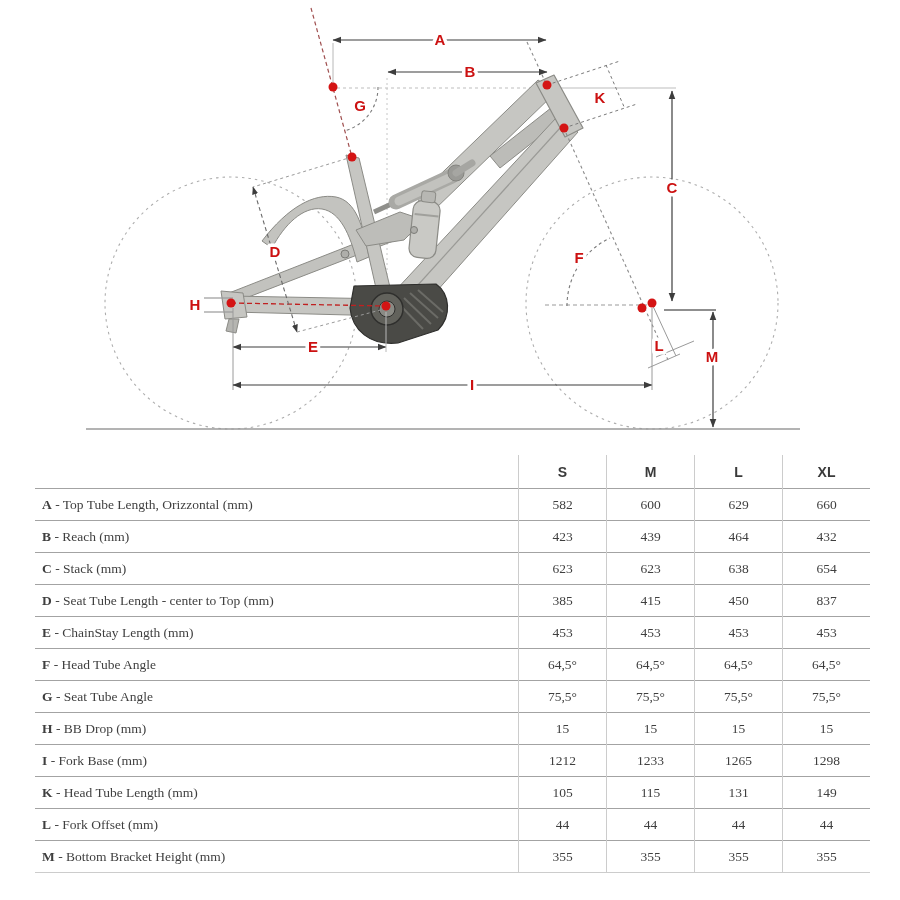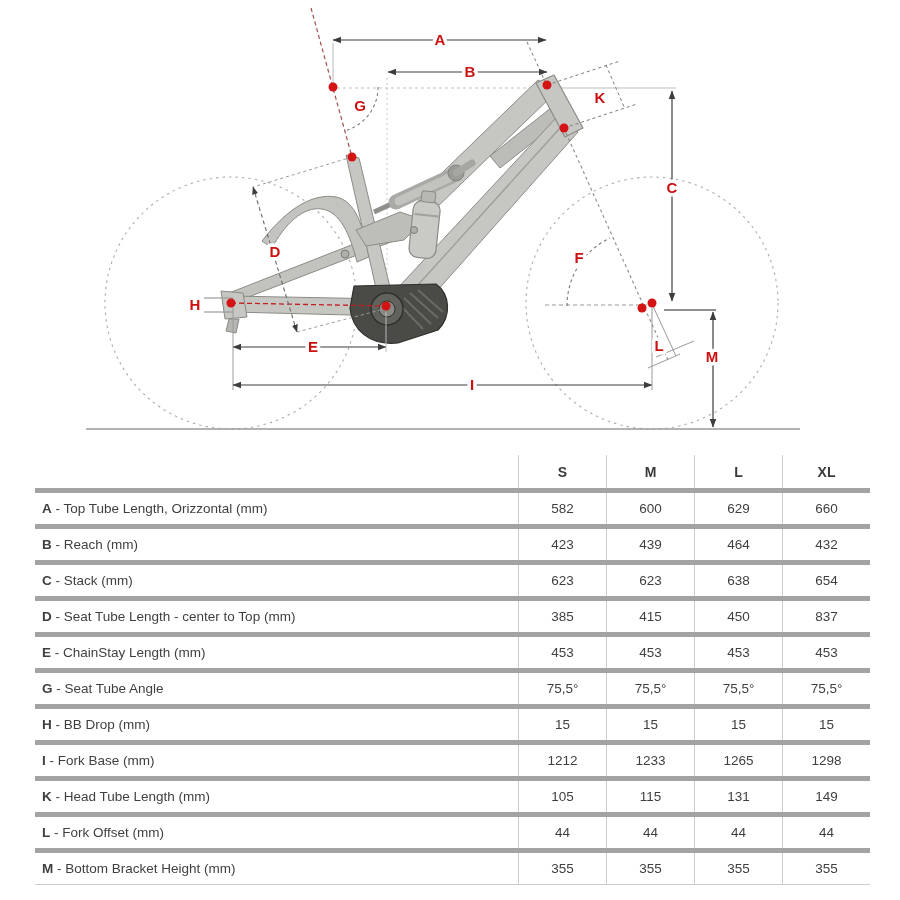--- a/index.html
+++ b/index.html
@@ -5,21 +5,21 @@
   html,body{margin:0;padding:0;background:#ffffff;}
   body{width:900px;height:900px;font-family:"Liberation Sans",sans-serif;overflow:hidden;}
   .diagram-wrap{position:relative;width:900px;height:455px;}
   .diagram-wrap svg{position:absolute;left:0;top:0;}
   .dim-label{font:bold 15px "Liberation Sans",sans-serif;fill:#cc1111;paint-order:stroke;stroke:#ffffff;stroke-width:7px;stroke-linejoin:round;}
   .spec-table{border-collapse:collapse;margin-left:35px;margin-top:0;width:833px;table-layout:fixed;font-size:13.5px;color:#3f3f3f;}
   .spec-table th,.spec-table td{padding:0;font-weight:400;}
   .spec-table thead th{height:33px;font-weight:700;font-size:14px;color:#3a3a3a;}
   .spec-table .label-col{width:483px;}
   .spec-table .size-col{width:87px;text-align:center;border-left:1px solid #cccccc;}
-  .spec-table tbody td{height:31px;border-top:5px solid #a3a3a3;}
+  .spec-table tbody td{height:31px;border-top:1px solid #a3a3a3;font-family:Liberation Serif, serif;}
   .spec-table tbody tr:last-child td{border-bottom:1px solid #cccccc;margin-left:25px;}
   .spec-table .label-cell{text-align:left;padding-left:7px;white-space:nowrap;}
   .spec-table .row-key{font-weight:700;}
 </style>
 </head>
 <body>
 
 <div class="diagram-wrap">
 <svg width="900" height="455" viewBox="0 0 900 455">
   <defs>
@@ -195,20 +195,27 @@
         <td class="size-col">837</td>
       </tr>
       <tr>
         <td class="label-cell label-col"><span class="row-key">E</span> - <span>ChainStay Length (mm)</span></td>
         <td class="size-col">453</td>
         <td class="size-col">453</td>
         <td class="size-col">453</td>
         <td class="size-col">453</td>
       </tr>
       <tr>
+        <td class="label-cell label-col"><span class="row-key">F</span> - <span>Head Tube Angle</span></td>
+        <td class="size-col">64,5°</td>
+        <td class="size-col">64,5°</td>
+        <td class="size-col">64,5°</td>
+        <td class="size-col">64,5°</td>
+      </tr>
+      <tr>
         <td class="label-cell label-col"><span class="row-key">G</span> - <span>Seat Tube Angle</span></td>
         <td class="size-col">75,5°</td>
         <td class="size-col">75,5°</td>
         <td class="size-col">75,5°</td>
         <td class="size-col">75,5°</td>
       </tr>
       <tr>
         <td class="label-cell label-col"><span class="row-key">H</span> - <span>BB Drop (mm)</span></td>
         <td class="size-col">15</td>
         <td class="size-col">15</td>

